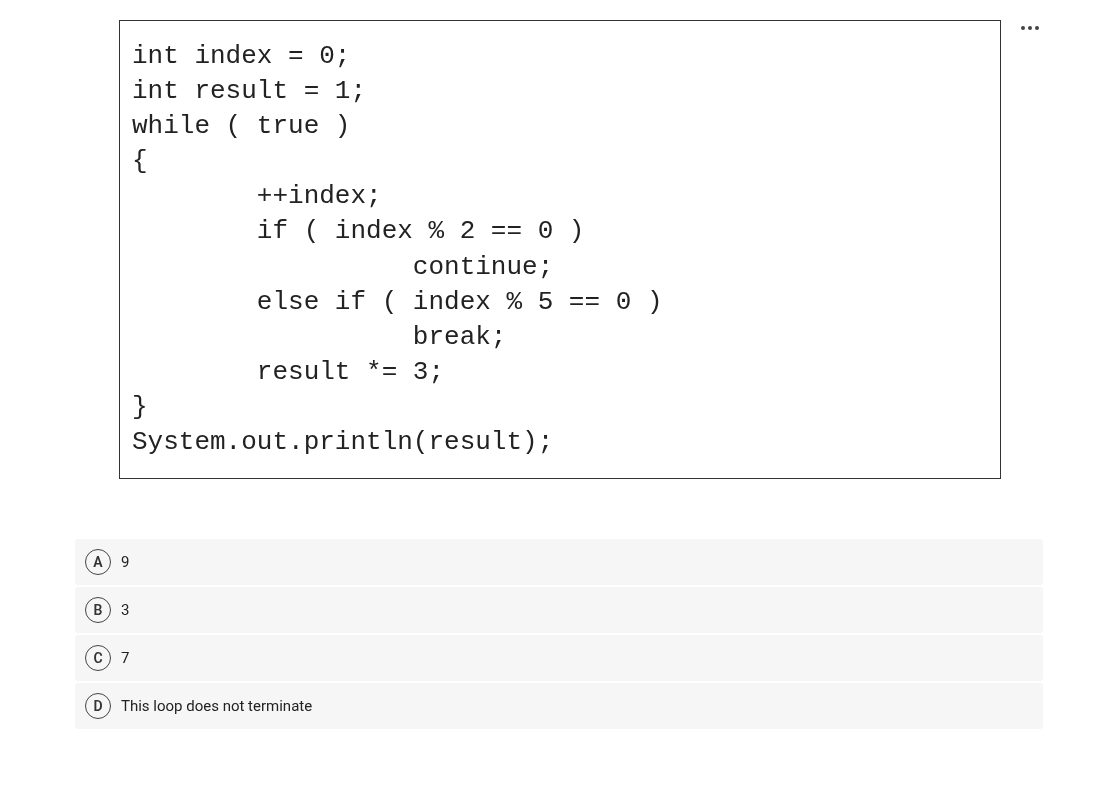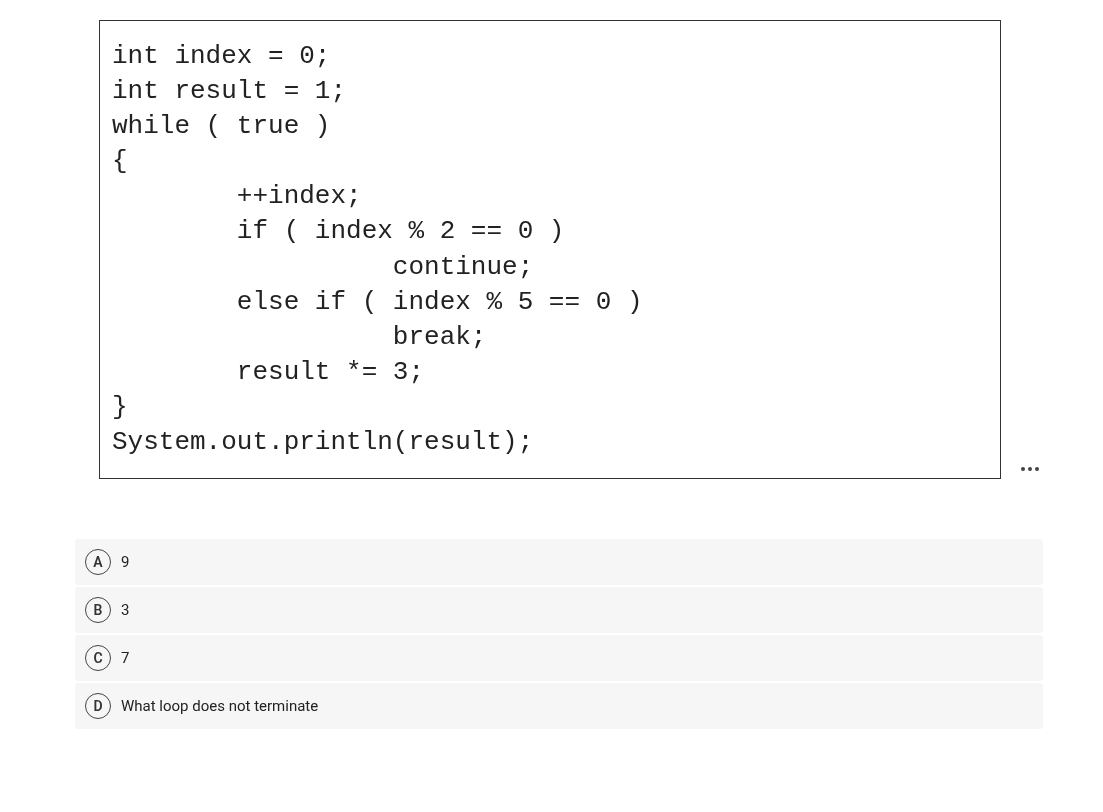--- a/index.html
+++ b/index.html
@@ -18,24 +18,24 @@
     }
     .question-title {
       font-size: 20px;
       font-weight: 700;
       color: #222;
       margin-bottom: 30px;
       margin-left: -10px;
     }
     .code-block-wrapper {
       display: flex;
-      align-items: flex-end;
+      align-items: flex-start;
       gap: 16px;
       margin-bottom: 60px;
-      margin-left: 24px;
+      margin-left: 44px;
     }
     .code-block {
       border: 1.5px solid #333;
       padding: 18px 12px;
       flex: 1;
       font-family: "Courier New", Courier, monospace;
       font-size: 26px;
       line-height: 1.35;
       white-space: pre;
       color: #222;
@@ -128,17 +128,17 @@
     <div class="option-row">
       <div class="option-letter">B</div>
       <div class="option-text">3</div>
     </div>
     <div class="option-row">
       <div class="option-letter">C</div>
       <div class="option-text">7</div>
     </div>
     <div class="option-row">
       <div class="option-letter">D</div>
-      <div class="option-text">What loop does not terminate</div>
+      <div class="option-text">This loop does not terminate</div>
     </div>
   </div>
 
 </div>
 
 </body></html>

